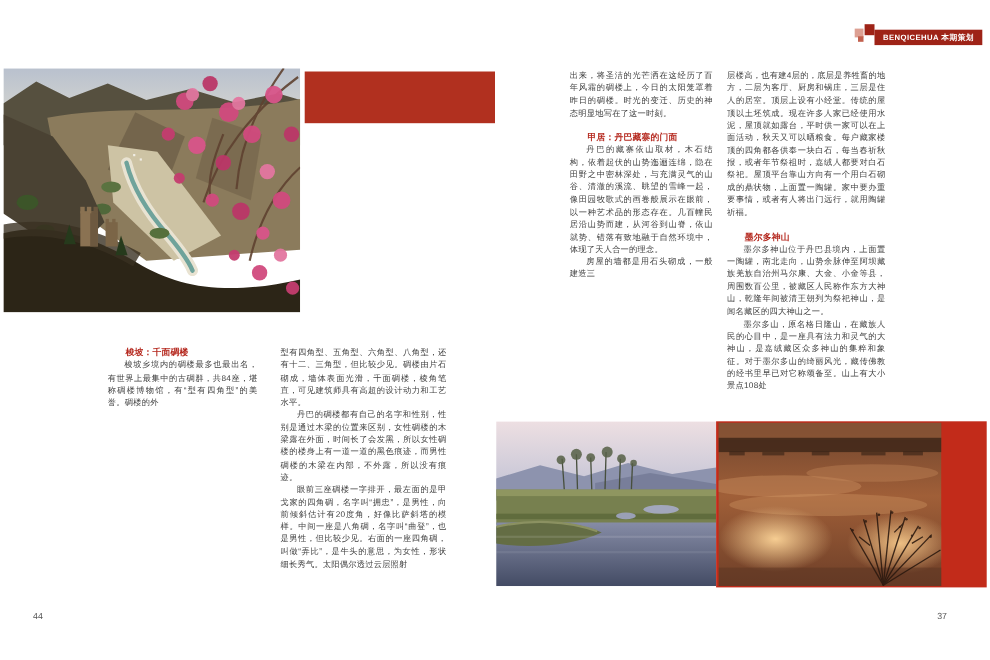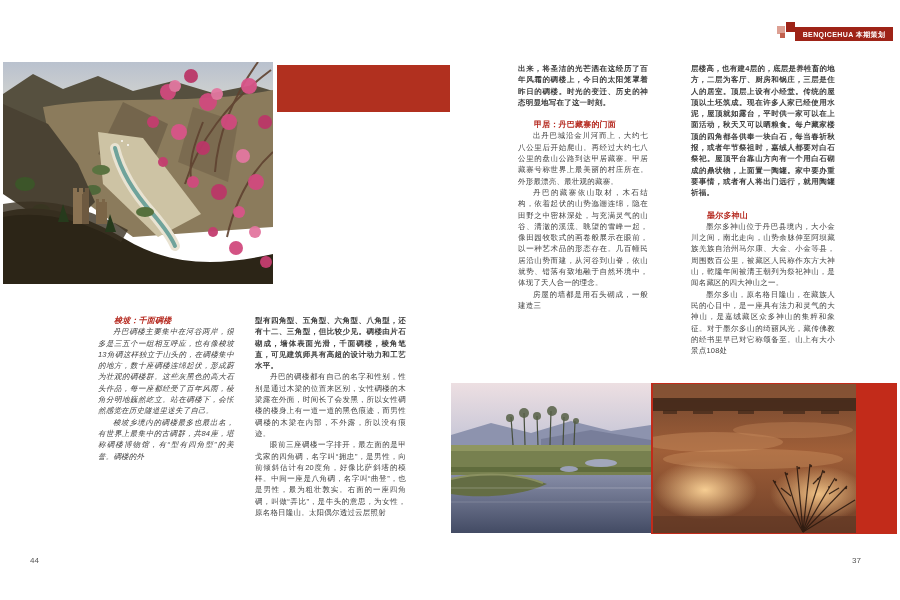--- a/index.html
+++ b/index.html
@@ -16,27 +16,27 @@
   .photo{position:absolute;overflow:hidden;}
   .photo svg{display:block;}
   .p-valley{left:3px;top:62px;width:270px;height:222px;}
   .redblock-top{position:absolute;left:277px;top:65px;width:173px;height:47px;background:#b1301f;}
   .redblock-bottom{position:absolute;left:651px;top:383px;width:246px;height:151px;background:#c22b1a;}
   .p-wetland{left:451px;top:383px;width:200px;height:150px;}
   .p-goldlake{left:653px;top:384px;width:203px;height:149px;}
   
   .col{position:absolute;font-size:7.5px;line-height:11.3px;text-align:justify;color:#3f3f3f;letter-spacing:.2px;}
   .col p{margin:0;text-indent:2em;}
-  .col p.cont{text-indent:0;font-weight:bold;}
+  .col p.cont{text-indent:0;}
   .sec{font-size:8px;font-weight:bold;color:#b5281e;margin:11px 0 0 0;text-indent:2em;}
   .sec.first{margin-top:0;}
-  .col-l1{left:98px;top:315px;width:136px;font-style:italic;}
+  .col-l1{left:98px;top:315px;width:136px;}
   .col-l2{left:255px;top:315px;width:151px;}
   .col-r1{left:518px;top:63px;width:130px;}
-  .col-r2{left:691px;top:63px;width:144px;}
+  .col-r2{left:661px;top:63px;width:144px;}
   .pagenum{position:absolute;font-size:8px;color:#555;}
   .pn-left{left:30px;top:556px;}
   .pn-right{left:852px;top:556px;}
 </style>
 </head>
 <body>
 
 <div class="spread">
 
   <span class="sq light"></span>
@@ -109,40 +109,38 @@
           <circle cx="246" cy="24" r="8" fill="#d85589"></circle>
         <circle cx="263" cy="200" r="6" fill="#c43d6f"></circle>
       </g>
     </svg>
   </div>
 
   <div class="redblock-top"></div>
 
   <div class="col col-l1">
     <h3 class="sec first">梭坡：千面碉楼</h3>
-    <p>丹巴碉楼主要集中在河谷两岸，很多是三五个一组相互呼应，也有像梭坡13角碉这样独立于山头的，在碉楼集中的地方，数十座碉楼连绵起伏，形成蔚为壮观的碉楼群。这些灰黑色的高大石头作品，每一座都经受了百年风雨，棱角分明地巍然屹立。站在碉楼下，会怅然感觉在历史隧道里迷失了自己。</p>
     <p>梭坡乡境内的碉楼最多也最出名，有世界上最集中的古碉群，共84座，堪称碉楼博物馆，有“型有四角型”的美誉。碉楼的外</p>
   </div>
   <div class="col col-l2">
     <p class="cont">型有四角型、五角型、六角型、八角型，还有十二、三角型，但比较少见。碉楼由片石砌成，墙体表面光滑，千面碉楼，棱角笔直，可见建筑师具有高超的设计动力和工艺水平。</p>
     <p>丹巴的碉楼都有自己的名字和性别，性别是通过木梁的位置来区别，女性碉楼的木梁露在外面，时间长了会发黑，所以女性碉楼的楼身上有一道一道的黑色痕迹，而男性碉楼的木梁在内部，不外露，所以没有痕迹。</p>
-    <p>眼前三座碉楼一字排开，最左面的是甲戈家的四角碉，名字叫“拥忠”，是男性，向前倾斜估计有20度角，好像比萨斜塔的模样。中间一座是八角碉，名字叫“曲登”，也是男性，最为粗壮敦实。右面的一座四角碉，叫做“弄比”，是牛头的意思，为女性，原名格日隆山。太阳偶尔透过云层照射</p>
+    <p>眼前三座碉楼一字排开，最左面的是甲戈家的四角碉，名字叫“拥忠”，是男性，向前倾斜估计有20度角，好像比萨斜塔的模样。中间一座是八角碉，名字叫“曲登”，也是男性，但比较少见。右面的一座四角碉，叫做“弄比”，是牛头的意思，为女性，形状细长秀气。太阳偶尔透过云层照射</p>
   </div>
 
   <div class="col col-r1">
     <p class="cont">出来，将圣洁的光芒洒在这经历了百年风霜的碉楼上，今日的太阳笼罩着昨日的碉楼。时光的变迁、历史的神态明显地写在了这一时刻。</p>
     <h3 class="sec">甲居：丹巴藏寨的门面</h3>
-    <p>出丹巴城沿金川河而上，大约七八公里后开始爬山。再经过大约七八公里的盘山公路到达甲居藏寨。甲居藏寨号称世界上最美丽的村庄所在。外形最漂亮、最壮观的藏寨。</p>
     <p>丹巴的藏寨依山取材，木石结构，依着起伏的山势迤逦连绵，隐在田野之中密林深处，与充满灵气的山谷、清澈的溪流、眺望的雪峰一起，像田园牧歌式的画卷般展示在眼前，以一种艺术品的形态存在。几百幢民居沿山势而建，从河谷到山脊，依山就势、错落有致地融于自然环境中，体现了天人合一的理念。</p>
     <p>房屋的墙都是用石头砌成，一般建造三</p>
   </div>
   <div class="col col-r2">
     <p class="cont">层楼高，也有建4层的，底层是养牲畜的地方，二层为客厅、厨房和锅庄，三层是住人的居室。顶层上设有小经堂。传统的屋顶以土坯筑成。现在许多人家已经使用水泥，屋顶就如露台，平时供一家可以在上面活动，秋天又可以晒粮食。每户藏家楼顶的四角都各供奉一块白石，每当春祈秋报，或者年节祭祖时，嘉绒人都要对白石祭祀。屋顶平台靠山方向有一个用白石砌成的鼎状物，上面置一陶罐。家中要办重要事情，或者有人将出门远行，就用陶罐祈福。</p>
     <h3 class="sec">墨尔多神山</h3>
-    <p>墨尔多神山位于丹巴县境内，大小金川之间，南北走向，山势余脉伸至阿坝藏族羌族自治州马尔康、大金、小金等县，周围数百公里，被藏区人民称作东方大神山，乾隆年间被清王朝列为祭祀神山，是闻名藏区的四大神山之一。</p>
+    <p>墨尔多神山位于丹巴县境内，上面置一陶罐，南北走向，山势余脉伸至阿坝藏族羌族自治州马尔康、大金、小金等县，周围数百公里，被藏区人民称作东方大神山，乾隆年间被清王朝列为祭祀神山，是闻名藏区的四大神山之一。</p>
     <p>墨尔多山，原名格日隆山，在藏族人民的心目中，是一座具有法力和灵气的大神山，是嘉绒藏区众多神山的集粹和象征。对于墨尔多山的绮丽风光，藏传佛教的经书里早已对它称颂备至。山上有大小景点108处</p>
   </div>
 
   <div class="redblock-bottom"></div>
 
   <div class="photo p-wetland">
     <svg width="200" height="150" viewBox="0 0 200 150">
       <defs>
         <linearGradient id="skyA" x1="0" y1="0" x2="0" y2="1">
           <stop offset="0" stop-color="#eddfe2"></stop>

